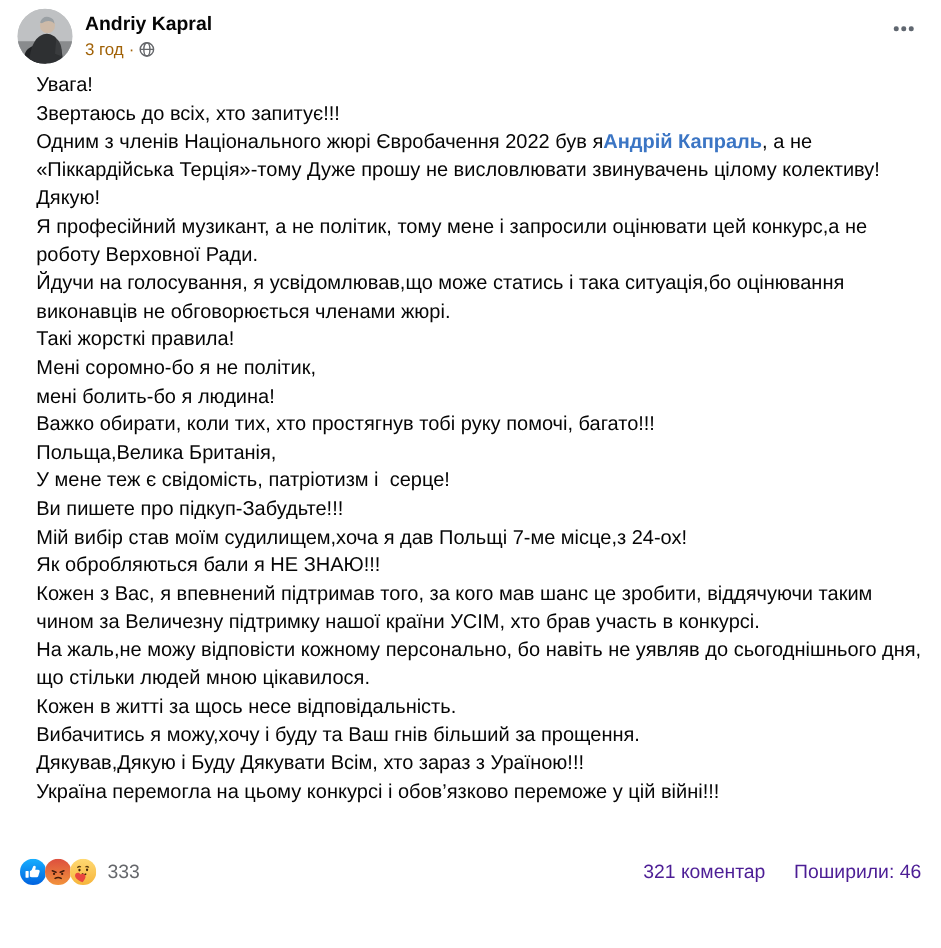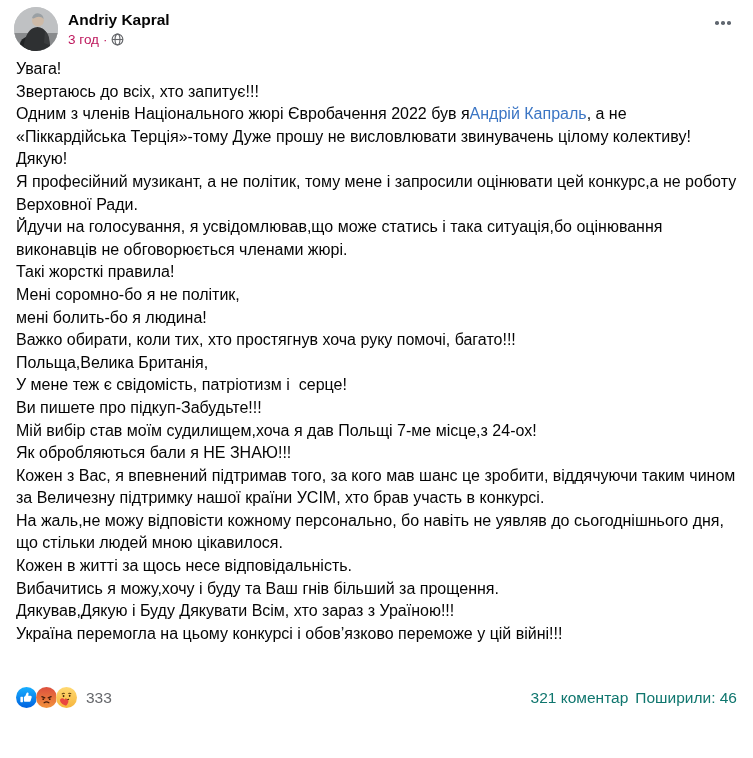--- a/index.html
+++ b/index.html
@@ -13,50 +13,50 @@
 
   
   .post-header { display: flex; align-items: flex-start; padding: 7px 16px 0 14px; }
   .avatar {
     width: 44px; height: 44px; border-radius: 50%;
     overflow: hidden; flex: 0 0 44px; cursor: pointer; background: #c3c5c7;
   }
   .avatar svg { display: block; }
   .header-info { margin-left: 10px; padding-top: 3px; }
   .author { font-size: 15.5px; font-weight: 700; color: #050505; line-height: 19px; cursor: pointer; }
-  .meta { display: flex; align-items: center; color: #be185d; font-size: 13.5px; margin-top: 3px; }
+  .meta { display: flex; align-items: center; color: #a16207; font-size: 13.5px; margin-top: 3px; }
   .meta .ts { cursor: pointer; }
   .meta .dot { margin: 0 4px; }
   .globe { display: inline-flex; align-items: center; }
   .more {
     margin-left: auto; display: flex; gap: 2.5px; align-items: center;
     padding: 14px 6px; cursor: pointer; border-radius: 50%;
   }
   .more i { width: 3.6px; height: 3.6px; border-radius: 50%; background: #606770; display: block; }
 
   
   .post-body {
     padding: 7px 16px 2px;
     font-size: 16px; line-height: 22.6px; color: #050505;
   }
-  .para { white-space: pre-wrap; }
-  .mention { color: #3b75c4; cursor: pointer; text-decoration: none; }
+  .para { white-space: pre-wrap; margin-left: 13px; }
+  .mention { color: #3b75c4; cursor: pointer; text-decoration: none; font-weight: bold; }
 
   
   .post-footer {
     margin-top: auto;
     display: flex; align-items: center; justify-content: space-between;
     padding: 6px 16px 2px;
   }
   .reactions { display: flex; align-items: center; cursor: pointer; }
   .reaction { width: 21px; height: 21px; border-radius: 50%; background: #fff; }
   .reaction + .reaction { margin-left: -1px; }
   .reaction svg { display: block; }
   .rcount { margin-left: 9px; color: #65676b; font-size: 15.5px; }
-  .stats { display: flex; gap: 7px; color: #0f766e; font-size: 15.5px; }
+  .stats { display: flex; gap: 23px; color: #4c1d95; font-size: 15.5px; }
   .stats span { cursor: pointer; }
 </style>
 </head>
 <body>
 
 <div class="post">
 
   <div class="post-header">
     <div class="avatar">
       <svg width="44" height="44" viewBox="0 0 44 44">
@@ -93,21 +93,21 @@
   <div class="post-body" id="post-body">
       <div class="para"><span>Увага!</span></div>
       <div class="para"><span>Звертаюсь до всіх, хто запитує!!!</span></div>
       <div class="para"><span>Одним з членів Національного жюрі Євробачення 2022 був я</span><a class="mention">Андрій Капраль</a><span>, а не «Піккардійська Терція»-тому Дуже прошу не висловлювати звинувачень цілому колективу!</span></div>
       <div class="para"><span>Дякую!</span></div>
       <div class="para"><span>Я професійний музикант, а не політик, тому мене і запросили оцінювати цей конкурс,а не роботу Верховної Ради.</span></div>
       <div class="para"><span>Йдучи на голосування, я усвідомлював,що може статись і така ситуація,бо оцінювання виконавців не обговорюється членами жюрі.</span></div>
       <div class="para"><span>Такі жорсткі правила!</span></div>
       <div class="para"><span>Мені соромно-бо я не політик,</span></div>
       <div class="para"><span>мені болить-бо я людина!</span></div>
-      <div class="para"><span>Важко обирати, коли тих, хто простягнув хоча руку помочі, багато!!!</span></div>
+      <div class="para"><span>Важко обирати, коли тих, хто простягнув тобі руку помочі, багато!!!</span></div>
       <div class="para"><span>Польща,Велика Британія,</span></div>
       <div class="para"><span>У мене теж є свідомість, патріотизм і  серце!</span></div>
       <div class="para"><span>Ви пишете про підкуп-Забудьте!!!</span></div>
       <div class="para"><span>Мій вибір став моїм судилищем,хоча я дав Польщі 7-ме місце,з 24-ох!</span></div>
       <div class="para"><span>Як обробляються бали я НЕ ЗНАЮ!!!</span></div>
       <div class="para"><span>Кожен з Вас, я впевнений підтримав того, за кого мав шанс це зробити, віддячуючи таким чином за Величезну підтримку нашої країни УСІМ, хто брав участь в конкурсі.</span></div>
       <div class="para"><span>На жаль,не можу відповісти кожному персонально, бо навіть не уявляв до сьогоднішнього дня, що стільки людей мною цікавилося.</span></div>
       <div class="para"><span>Кожен в житті за щось несе відповідальність.</span></div>
       <div class="para"><span>Вибачитись я можу,хочу і буду та Ваш гнів більший за прощення.</span></div>
       <div class="para"><span>Дякував,Дякую і Буду Дякувати Всім, хто зараз з Ураїною!!!</span></div>

